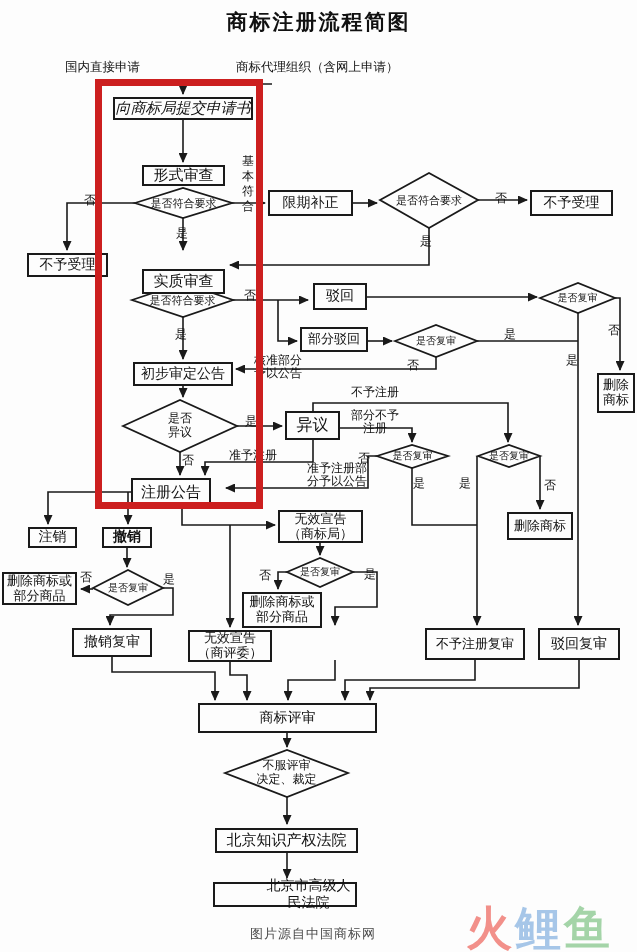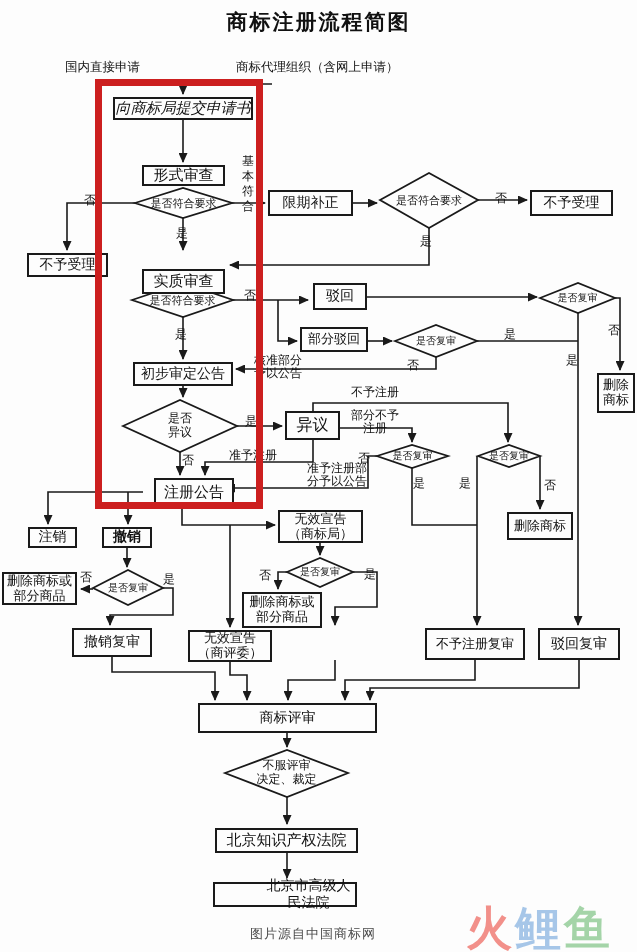--- a/index.html
+++ b/index.html
@@ -106,21 +106,21 @@
   <div class="box" style="left:268px;top:190px;width:85px;height:26px;">限期补正</div>
   <div class="box" style="left:530px;top:190px;width:83px;height:26px;">不予受理</div>
   <div class="box" style="left:27px;top:253px;width:81px;height:24px;">不予受理</div>
   <div class="box" style="left:142px;top:253px;width:83px;height:25px;font-size:15px;margin-top:16px;">实质审查</div>
   <div class="box" style="left:313px;top:283px;width:54px;height:27px;">驳回</div>
   <div class="box" style="left:300px;top:327px;width:68px;height:25px;font-size:13px;">部分驳回</div>
   <div class="box" style="left:133px;top:362px;width:100px;height:24px;">初步审定公告</div>
   <div class="box" style="left:285px;top:411px;width:55px;height:29px;font-size:16px;">异议</div>
   <div class="box" style="left:597px;top:373px;width:38px;height:40px;font-size:13px;">删除
 商标</div>
-  <div class="box" style="left:154px;top:478px;width:80px;height:29px;font-size:15px;text-align:right;">注册公告</div>
+  <div class="box" style="left:131px;top:478px;width:80px;height:29px;font-size:15px;text-align:right;">注册公告</div>
   <div class="box" style="left:28px;top:527px;width:49px;height:21px;">注销</div>
   <div class="box" style="left:102px;top:527px;width:50px;height:21px;font-weight:bold;">撤销</div>
   <div class="box" style="left:278px;top:510px;width:85px;height:33px;font-size:13px;">无效宣告
 （商标局）</div>
   <div class="box" style="left:507px;top:512px;width:66px;height:28px;font-size:13px;">删除商标</div>
   <div class="box" style="left:2px;top:572px;width:75px;height:33px;font-size:13px;">删除商标或
 部分商品</div>
   <div class="box" style="left:242px;top:592px;width:80px;height:36px;font-size:13px;">删除商标或
 部分商品</div>
   <div class="box" style="left:72px;top:628px;width:80px;height:29px;">撤销复审</div>

